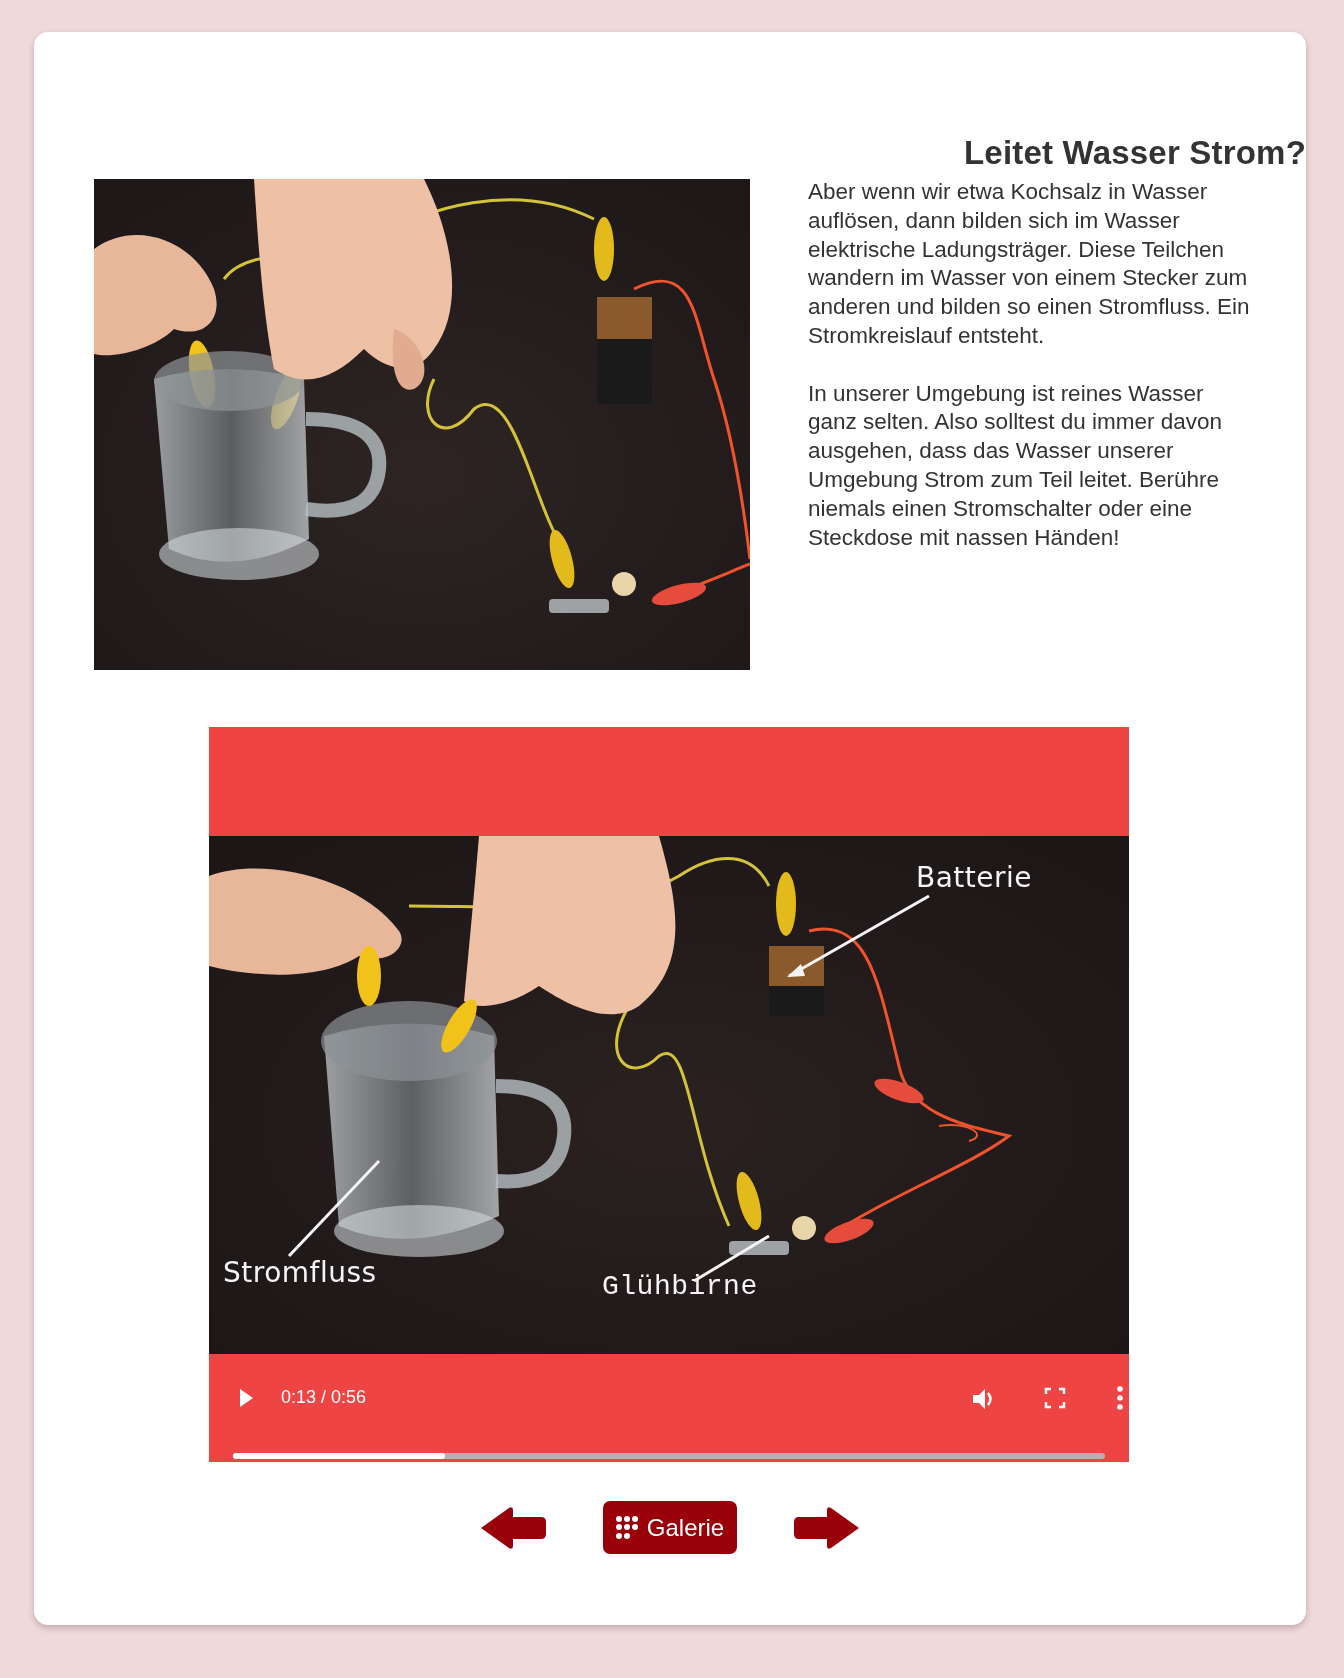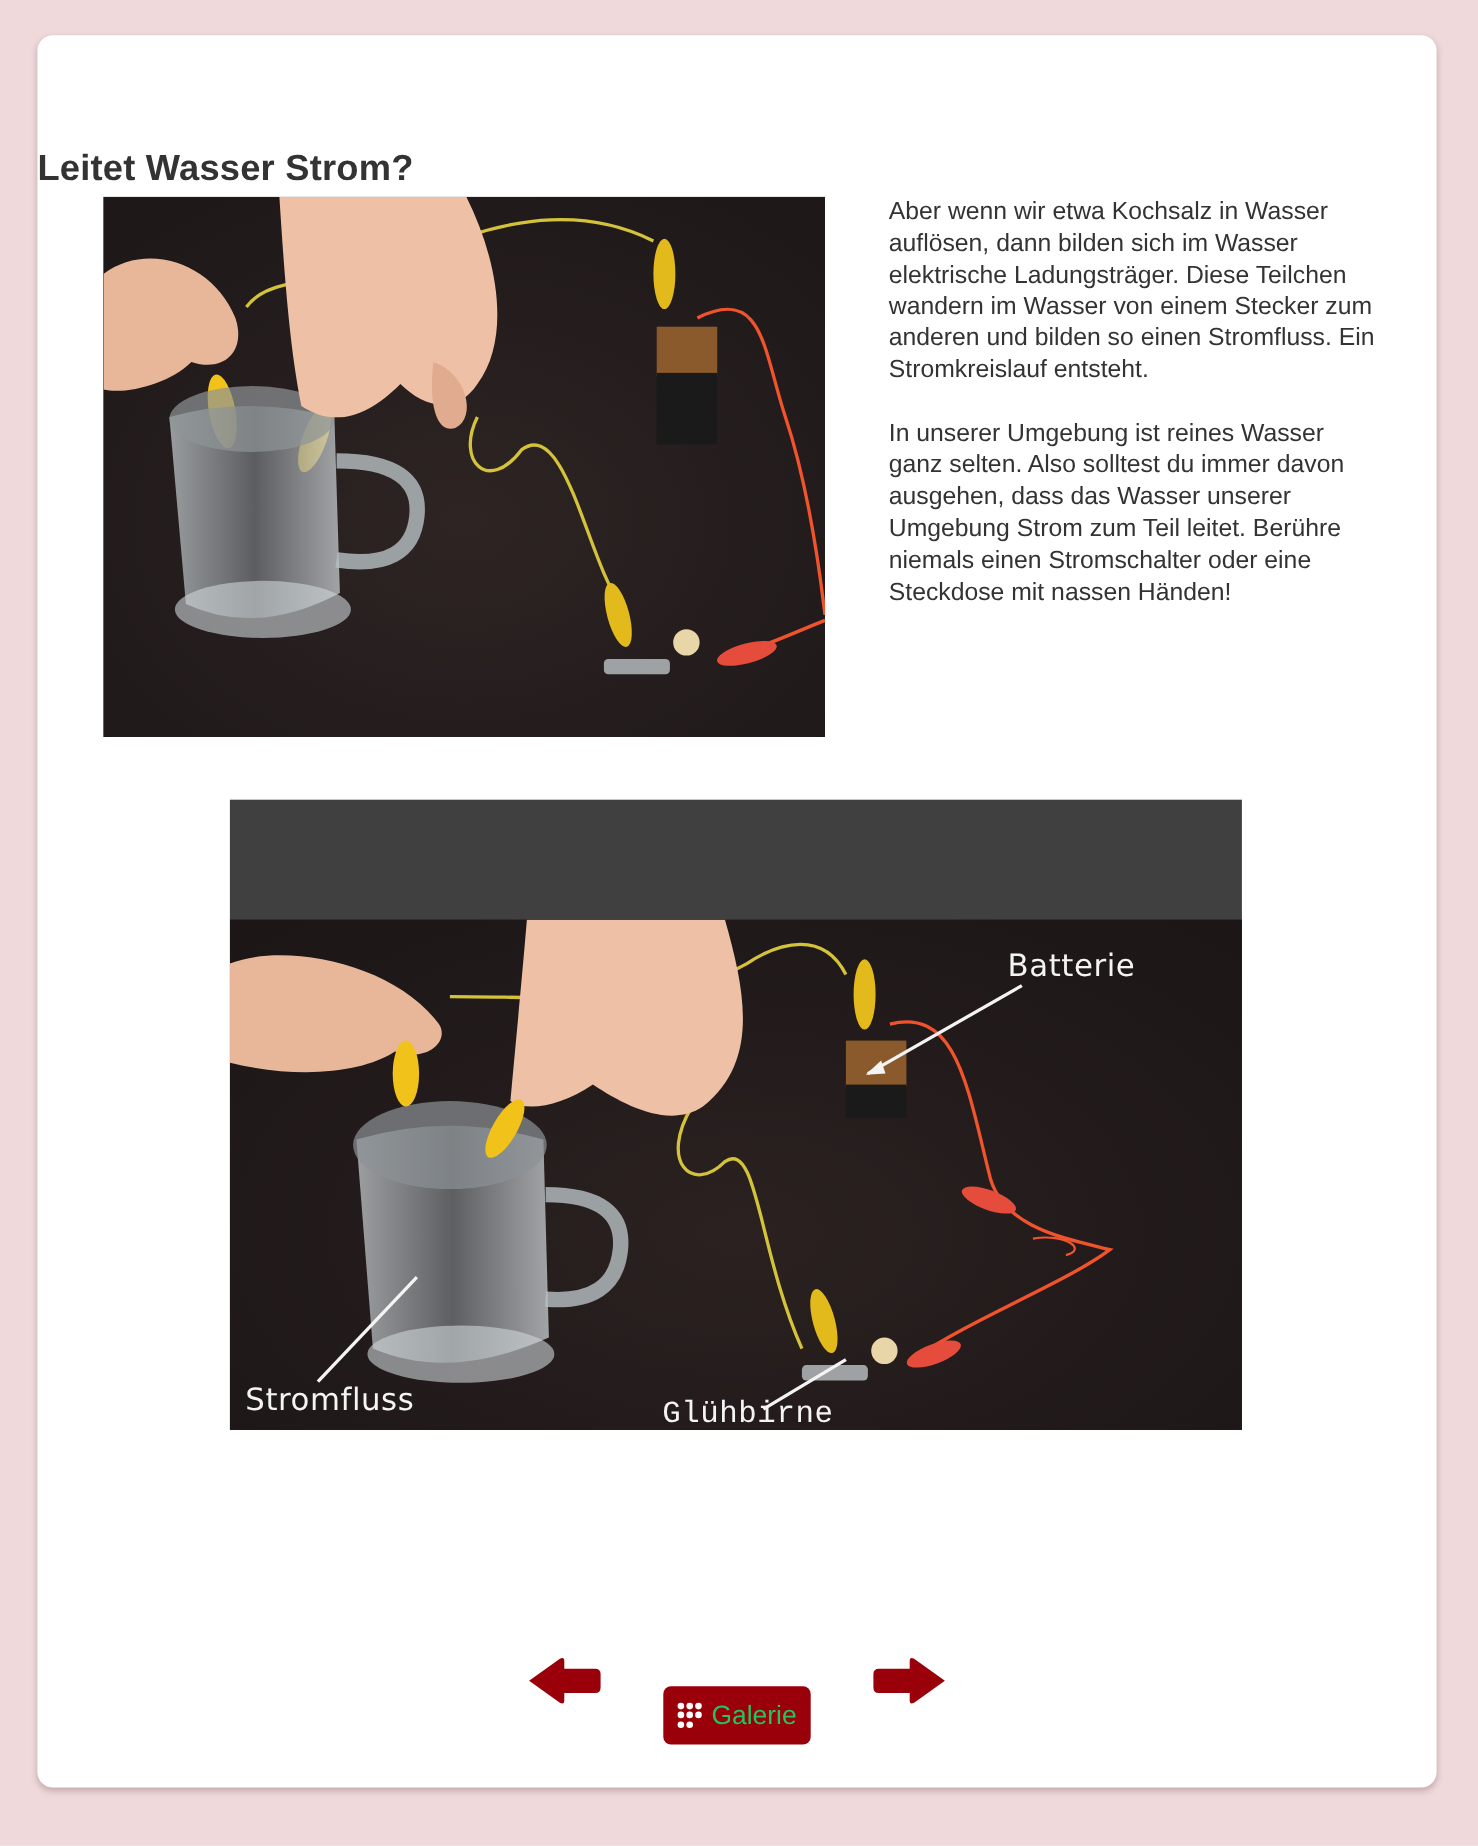--- a/index.html
+++ b/index.html
@@ -10,37 +10,37 @@
     color: #333;
     position: relative;
     overflow: hidden;
   }
   .card {
     position: absolute; left: 34px; top: 32px; width: 1272px; height: 1593px;
     background: #fff; border-radius: 14px;
     box-shadow: 0 3px 6px rgba(120,80,85,0.35);
   }
   .title {
-    position: absolute; left: 0; top: 102px; width: 1272px; text-align: left;
+    position: absolute; left: 0; top: 102px; width: 1272px; text-align: right;
     font-size: 33px; font-weight: bold; color: #333;
     letter-spacing: 0.2px;
   }
   .photo {
     position: absolute; left: 60px; top: 147px; width: 656px; height: 491px;
     background: #2a2020; overflow: hidden;
   }
   .photo svg, .video-frame svg { display: block; }
   .text-col {
     position: absolute; left: 774px; top: 146px; width: 450px;
     font-size: 22.5px; line-height: 28.8px; color: #333;
   }
   .text-col p { margin-bottom: 28.8px; }
   .video {
-    position: absolute; left: 175px; top: 695px; width: 920px; height: 573px;
-    background: #404040; overflow: hidden;
+    position: absolute; left: 175px; top: 695px; width: 920px; height: 735px;
+    background: #ef4444; overflow: hidden;
   }
   .video-frame { position: absolute; left: 0; top: 109px; width: 920px; height: 518px; background: #241b1b; overflow: hidden; }
   .annot {
     position: absolute; color: #f4f4f4; font-family: "DejaVu Sans", sans-serif;
     font-size: 28px; letter-spacing: 0.5px;
   }
   .controls { position: absolute; left: 0; top: 627px; width: 920px; height: 108px; }
   .play-btn { position: absolute; left: 25px; top: 32px; width: 24px; height: 24px; cursor: pointer; }
   .time { position: absolute; left: 72px; top: 33px; font-size: 18px; color: #fff; }
   .vol-btn { position: absolute; left: 760px; top: 30px; width: 30px; height: 30px; cursor: pointer; }
@@ -49,23 +49,23 @@
   .progress {
     position: absolute; left: 24px; top: 99px; width: 872px; height: 6px;
     background: #b3b3b3; border-radius: 3px; cursor: pointer;
   }
   .progress-fill { position: absolute; left: 0; top: 0; height: 6px; background: #fff; border-radius: 3px; }
   .nav-arrow { position: absolute; top: 1473px; width: 68px; height: 46px; cursor: pointer; }
   .nav-prev { left: 445px; }
   .nav-next { left: 759px; }
   .galerie-btn {
     position: absolute; left: 569px; top: 1469px; width: 134px; height: 53px;
-    background: #990009; border-radius: 7px; color: #22c55e;
+    background: #990009; border-radius: 7px; color: #ffffff;
     display: flex; align-items: center; justify-content: center; gap: 7px;
-    font-size: 24px; cursor: pointer; margin-top: 32px;
+    font-size: 24px; cursor: pointer;
   }
   .grid-icon { width: 24px; height: 24px; display: grid; grid-template-columns: repeat(3, 6px); grid-gap: 2px; }
   .grid-icon span { width: 6px; height: 6px; background: #fff; border-radius: 50%; }
 </style>
 </head>
 <body>
 
 <div class="card">
   <h1 class="title">Leitet Wasser Strom?</h1>
 

